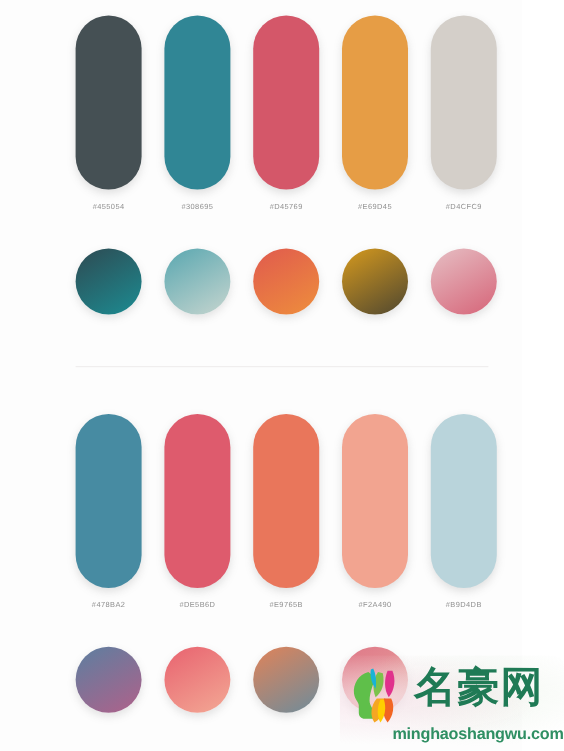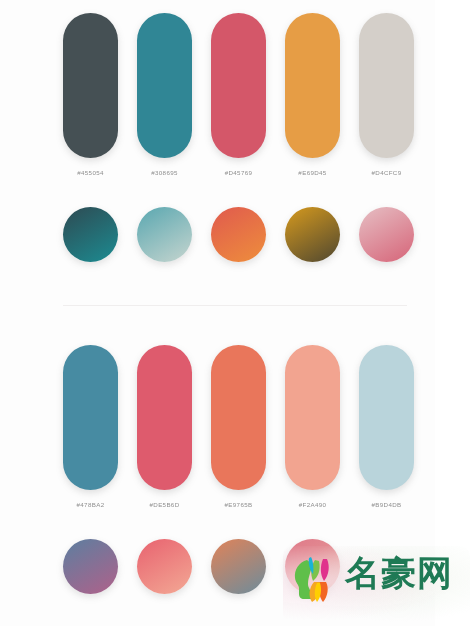--- a/index.html
+++ b/index.html
@@ -241,15 +241,16 @@
       <path d="M36 9 C33 16, 33 25, 37 31 C42 25, 43 16, 40 9 Z" fill="#E0328C"></path>
 
       <path d="M22 8 C21 14, 23 20, 26 24 C27 17, 26 11, 24 7 Z" fill="#19B3D6"></path>
 
       <path d="M27 32 C22 38, 21 46, 25 52 C32 48, 36 40, 34 32 Z" fill="#F5A623"></path>
       <path d="M33 32 C31 39, 32 47, 36 52 C41 46, 42 38, 39 32 Z" fill="#F26522"></path>
       <path d="M30 33 C27 40, 27 47, 30 52 C34 47, 35 40, 33 33 Z" fill="#FFCE00"></path>
     </svg>
 
     <div class="wm-cn">名豪网</div>
+    <div class="wm-url">minghaoshangwu.com</div>
   </div>
 
 </div>
 
 </body></html>

